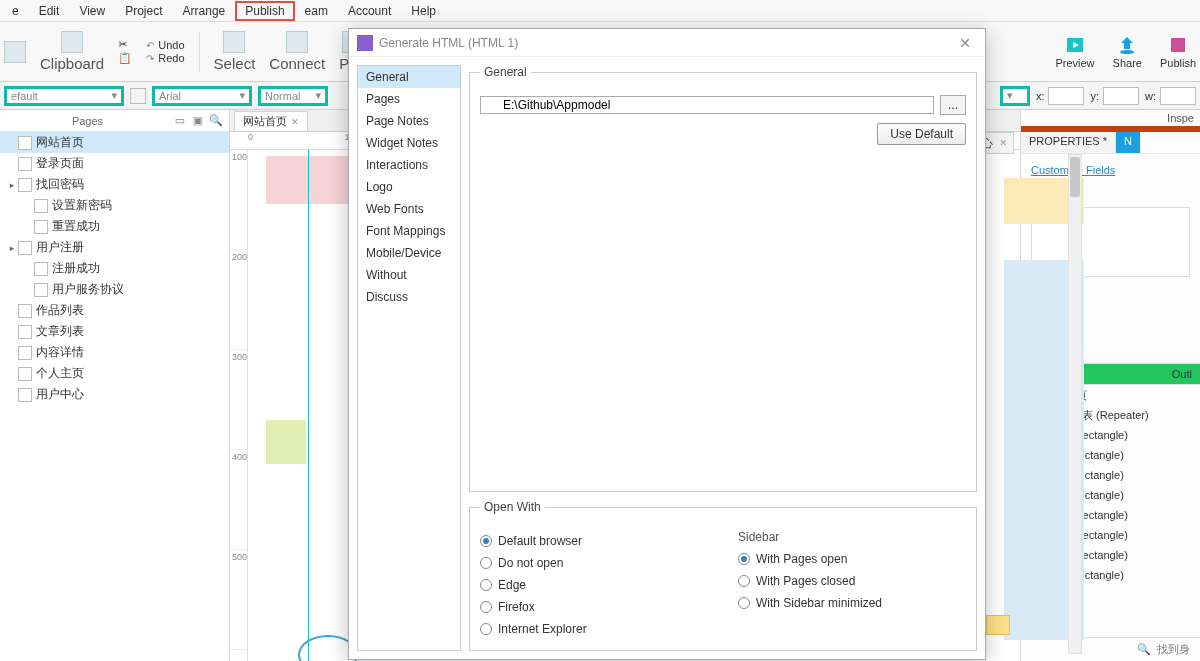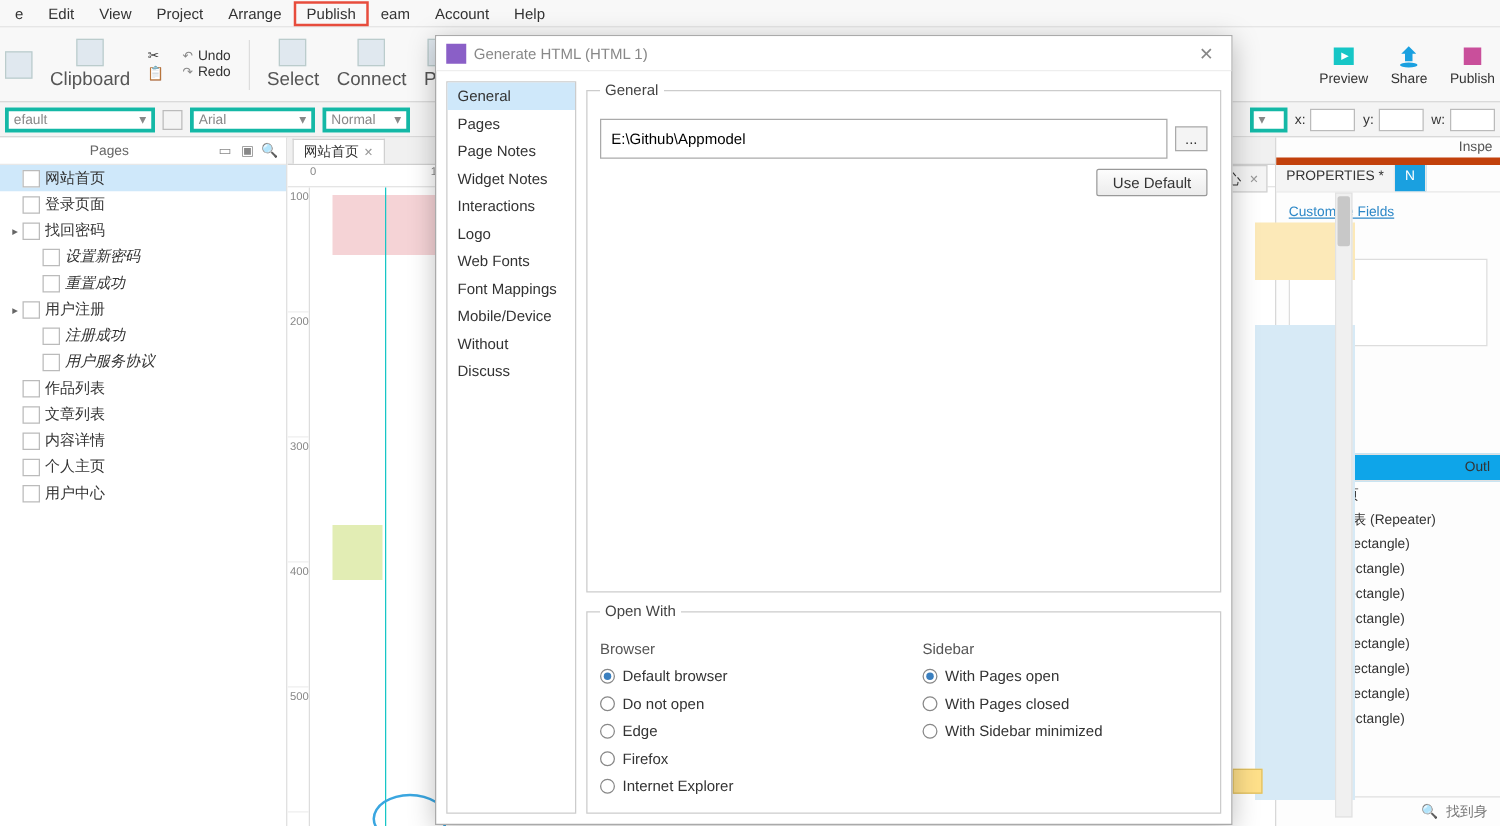--- a/index.html
+++ b/index.html
@@ -33,21 +33,21 @@
 .left-panel { width: 230px; background: #fff; border-right: 1px solid #d8d8d8; display: flex; flex-direction: column; }
 .panel-hdr { height: 22px; display: flex; align-items: center; padding: 0 6px; font-size: 11px; color: #666; border-bottom: 1px solid #e8e8e8; }
 .panel-hdr .ttl { flex: 1; text-align: center; }
 .panel-hdr .ico { width: 14px; height: 14px; margin-left: 4px; color: #888; display:flex; align-items:center; justify-content:center; }
 
 .tree { flex: 1; overflow: auto; font-size: 12px; }
 .tree-item { display: flex; align-items: center; height: 21px; padding-left: 6px; cursor: default; }
 .tree-item.sel { background: #cfe8fa; }
 .tree-item .caret { width: 12px; text-align: center; color: #666; font-size: 9px; }
 .tree-item .pico { width: 14px; height: 14px; border: 1px solid #bbb; background: #fff; margin-right: 4px; }
-.tree-item.lvl1 { padding-left: 22px; font-style: italic; }
+.tree-item.lvl1 { padding-left: 22px; }
 
 
 .canvas-wrap { flex: 1; background: #fafafa; position: relative; overflow: hidden; }
 .tabs { height: 22px; display: flex; align-items: flex-end; background: #f0f0f0; border-bottom: 1px solid #d0d0d0; padding-left: 4px; }
 .tab { height: 20px; padding: 0 8px; display: flex; align-items: center; gap: 4px; font-size: 11px; border: 1px solid #d0d0d0; border-bottom: none; background: #fff; margin-right: 2px; }
 .tab .x { color: #999; font-size: 9px; }
 .ruler-h { height: 18px; background: #fff; border-bottom: 1px solid #ddd; display: flex; font-size: 9px; color: #888; padding-left: 18px; }
 .ruler-v { width: 18px; background: #fff; border-right: 1px solid #ddd; position: absolute; top: 40px; bottom: 0; left: 0; }
 .ruler-v .tick { height: 100px; border-bottom: 1px solid #eee; font-size: 9px; color: #888; writing-mode: horizontal-tb; padding: 2px; }
 .canvas-body { position: absolute; left: 18px; top: 40px; right: 0; bottom: 0; background: #fff; }
@@ -58,21 +58,21 @@
 
 
 .right-stack { width: 180px; display: flex; flex-direction: column; border-left:1px solid #d8d8d8; background:#fdfdfd; }
 .right-stack .hdrrow { height: 22px; display:flex; align-items:center; justify-content:flex-end; font-size:11px; padding:0 6px; border-bottom:6px solid #c2410c; color:#555; }
 .right-stack .tabsrow { height:22px; display:flex; border-bottom:1px solid #e8e8e8; }
 .right-stack .ptab { padding: 3px 8px; font-size:11px; border-right:1px solid #e8e8e8; background:#f4f4f4;}
 .right-stack .ptab.on { background:#1aa0e0; color:#fff; }
 .right-stack .link { color:#2c87c7; text-decoration: underline; font-size:11px; padding: 10px; display:block; }
 .right-stack .notelbl { font-size:11px; padding: 0 10px; color:#555;}
 .right-stack .notebox { margin:6px 10px; height:70px; border:1px solid #ddd; background:#fff; }
-.outline-hdr { height:22px; display:flex; align-items:center; justify-content:flex-end; padding:0 8px; font-size:11px; border-top:1px solid #e0e0e0; border-bottom:1px solid #e0e0e0; background:#0ea5e9; }
+.outline-hdr { height:22px; display:flex; align-items:center; justify-content:flex-end; padding:0 8px; font-size:11px; border-top:1px solid #e0e0e0; border-bottom:1px solid #e0e0e0; background:#22c55e; }
 .outline-tree { flex:1; overflow:auto; font-size:11px; }
 .ot-item { display:flex; align-items:center; height:20px; padding-left: 6px; gap:4px;}
 .ot-item.l1 { padding-left: 6px;}
 .ot-item.l2 { padding-left: 18px;}
 .ot-item.l3 { padding-left: 34px;}
 .ot-item.l4 { padding-left: 34px;}
 .ot-ico { width:12px; height:12px; display:flex; align-items:center; justify-content:center; font-size:10px; color:#666;}
 .shape-ico { width:12px; height:8px; border:1px solid #888; }
 .letter-a { font-family: serif; font-weight:bold; font-size:11px; color:#555; }
 .findrow { height:24px; border-top:1px solid #e0e0e0; display:flex; align-items:center; justify-content:flex-end; padding:0 10px; font-size:11px; color:#777; gap:6px;}
@@ -84,21 +84,21 @@
 .titlebar .ttxt { flex: 1; color: #888; font-size: 12px; }
 .titlebar .close { font-size: 14px; color: #888; cursor: pointer; padding: 2px 6px; }
 .mbody { flex: 1; display: flex; padding: 8px; gap: 8px; }
 .mside { width: 104px; border: 1px solid #ccc; background: #fff; }
 .mside .mitem { padding: 4px 8px; font-size: 12px; cursor: default; }
 .mside .mitem.sel { background: #cfe8fa; }
 .mmain { flex: 1; display: flex; flex-direction: column; gap: 8px; }
 fieldset { border: 1px solid #ccc; padding: 10px; font-size: 12px; }
 legend { padding: 0 4px; color: #444; }
 .destrow { display: flex; align-items: center; gap: 6px; margin-top: 6px; }
-.destrow input { flex: 1; height: 32px; border: 1px solid #aaa; padding: 0 8px; font-size: 12px; }
+.destrow input { flex: 1; height: 18px; border: 1px solid #aaa; padding: 0 22px; font-size: 12px; }
 .dotbtn { width: 26px; height: 20px; border: 1px solid #aaa; background: #f4f4f4; text-align: center; line-height: 18px; cursor: pointer; }
 .usedef { display: flex; justify-content: flex-end; margin-top: 8px; }
 .btn { height: 22px; padding: 0 12px; border: 1px solid #999; background: linear-gradient(#fdfdfd,#ececec); border-radius: 2px; font-size: 12px; cursor: pointer; display:flex; align-items:center; }
 .btn.primary { border-color: #2c87c7; background: linear-gradient(#eaf4fc,#d2e8f7); color:#1a5f8a; }
 .openwith-cols { display: flex; gap: 30px; margin-top: 6px; }
 .owcol { flex: 1; }
 .owcol .collbl { font-size: 12px; color: #555; margin-bottom: 4px; }
 .radio-row { display: flex; align-items: center; gap: 6px; height: 22px; font-size: 12px; }
 .radio { width: 12px; height: 12px; border: 1px solid #888; border-radius: 50%; display: flex; align-items: center; justify-content: center; }
 .radio.on::after { content: ""; width: 6px; height: 6px; background: #3a7fbf; border-radius: 50%; }
@@ -439,21 +439,20 @@
           <div class="dotbtn">...</div>
         </div>
         <div class="usedef">
           <div class="btn">Use Default</div>
         </div>
       </fieldset>
       <fieldset>
         <legend>Open With</legend>
         <div class="openwith-cols">
           <div class="owcol">
-            <div class="collbl">Browser</div>
             <div id="browser-radios">
                 <div class="radio-row">
                   <div class="radio on"></div>
                   <span>Default browser</span>
                 </div>
                 <div class="radio-row">
                   <div class="radio"></div>
                   <span>Do not open</span>
                 </div>
                 <div class="radio-row">

